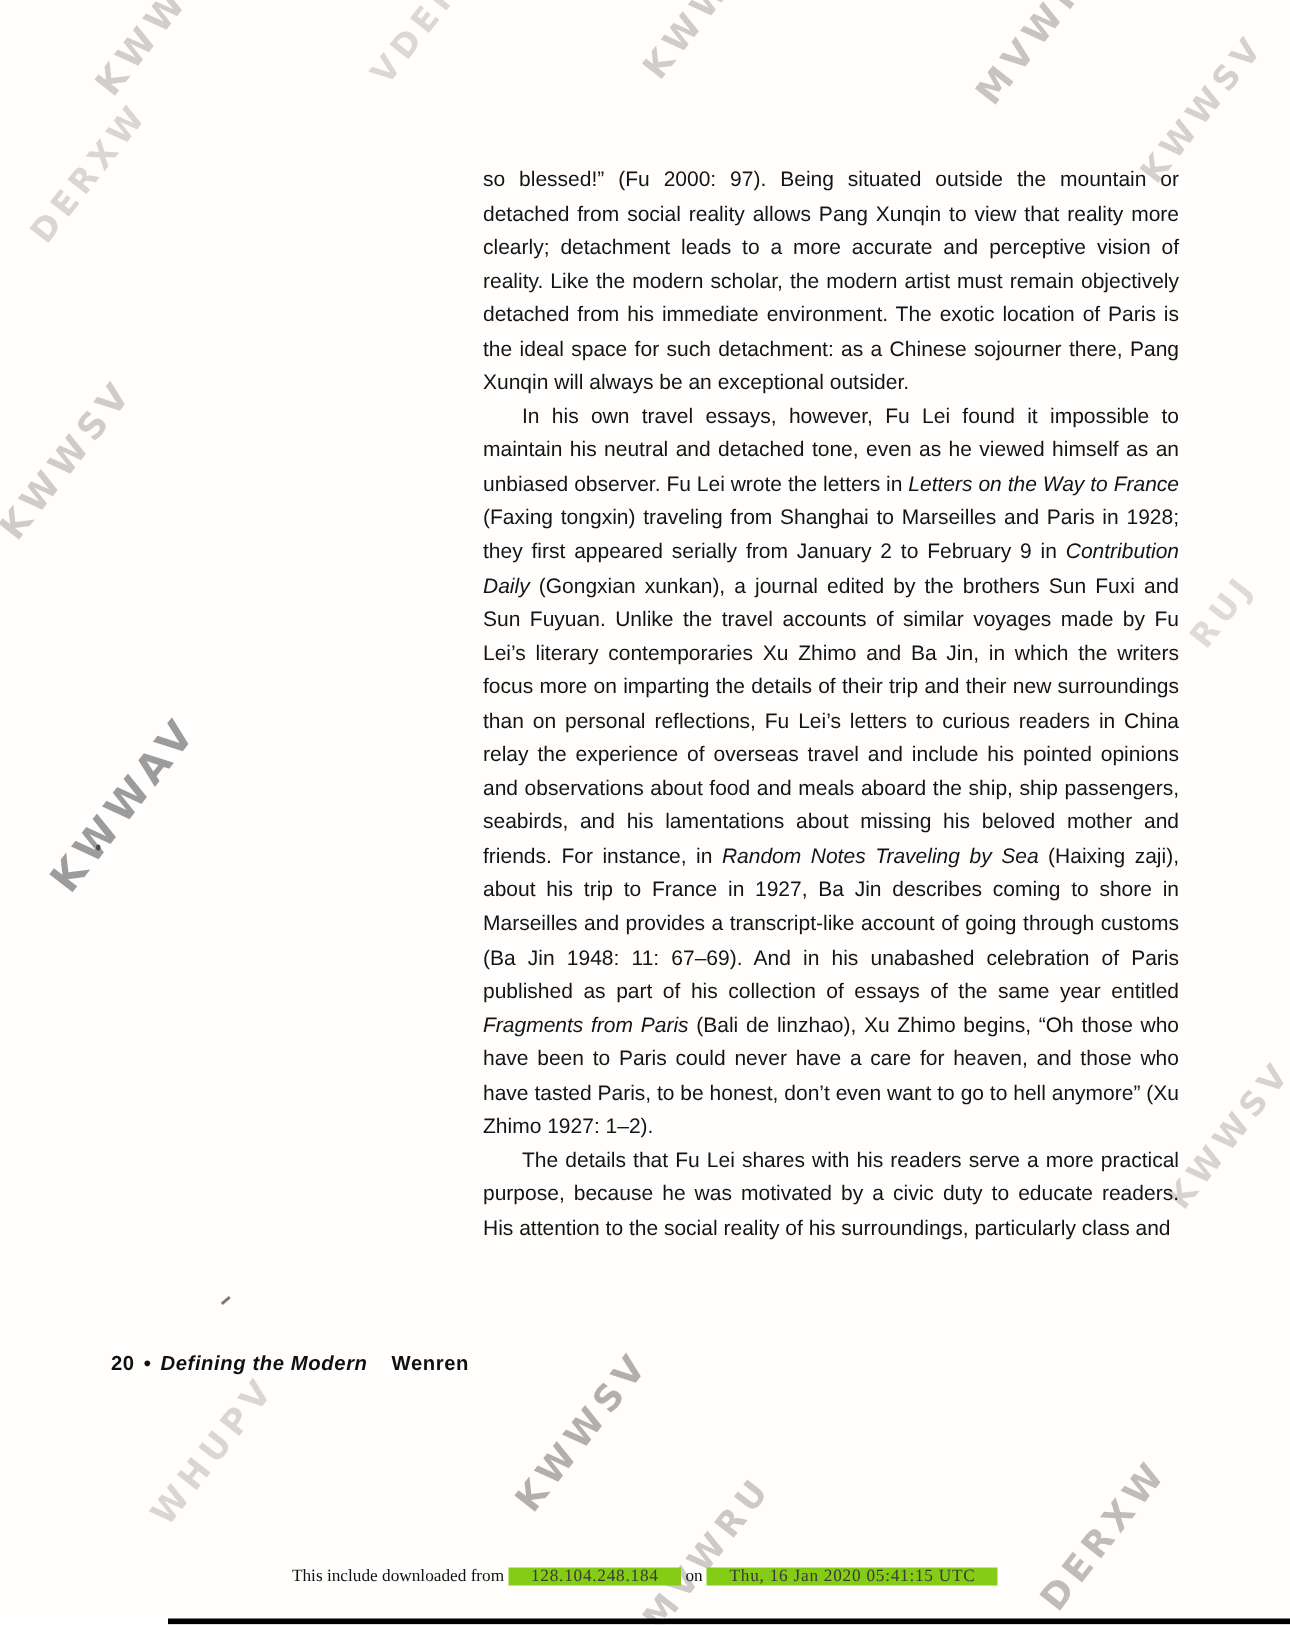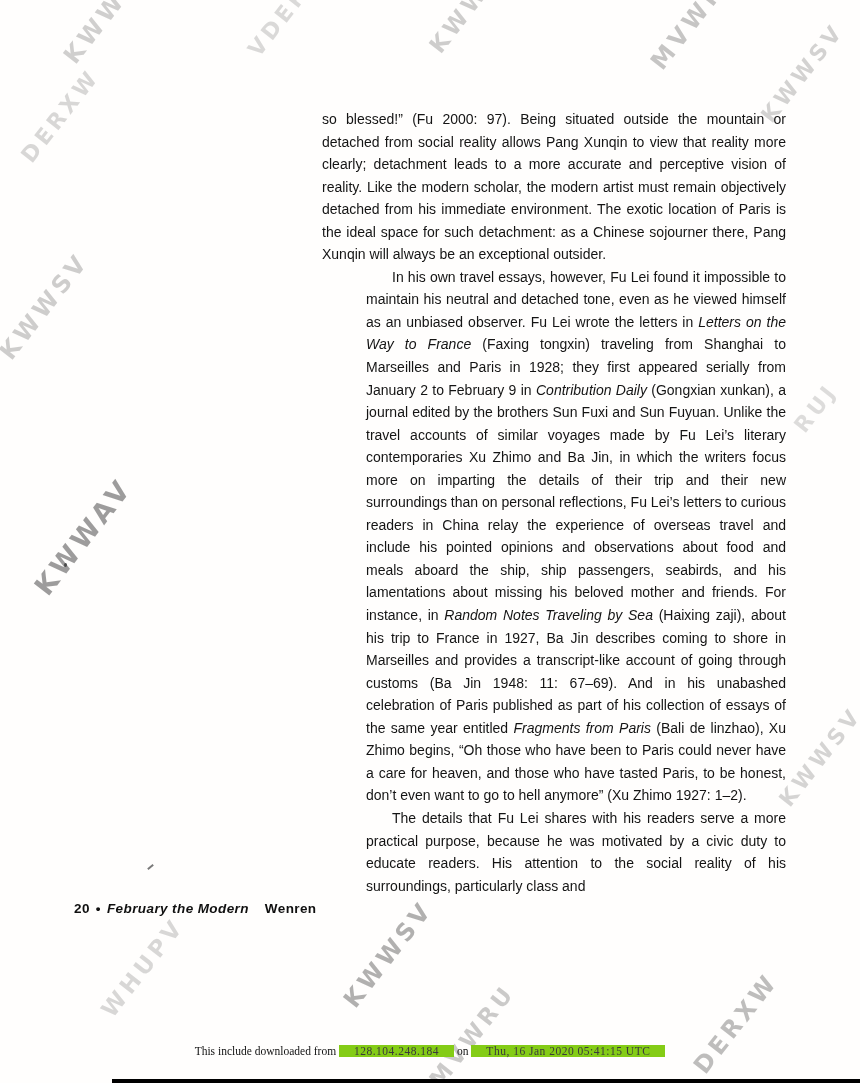--- a/index.html
+++ b/index.html
@@ -27,21 +27,21 @@
   
   .text-block {
     position:absolute;
     left:322px; top:108px; width:464px;
     color:#141414;
     font-size:14px;
     line-height:22.55px;
     text-align:justify;
   }
   .para { text-align:justify; }
-  .para.indent { text-indent:26px;margin-left:44px; }
+  .para.indent { text-indent:26px; }
   .it { font-style:italic; }
 
   
   .footer {
     position:absolute;
     left:74px; top:901px;
     font-size:13.5px;
     font-weight:700;
     letter-spacing:0.4px;
     color:#101010;
@@ -105,21 +105,21 @@
       <div class="wm" style="left: 688px; top: 1062px; font-size: 24px; opacity: 0.25; transform: rotate(-52deg);">DERXW</div>
     </div>
 
   <div class="text-block" id="text-block">
       <p class="para"><span>so blessed!” (Fu 2000: 97). Being situated outside the mountain or detached from social reality allows Pang Xunqin to view that reality more clearly; detachment leads to a more accurate and perceptive vision of reality. Like the modern scholar, the modern artist must remain objectively detached from his immediate environment. The exotic location of Paris is the ideal space for such detachment: as a Chinese sojourner there, Pang Xunqin will always be an exceptional outsider.</span></p>
       <p class="para indent"><span>In his own travel essays, however, Fu Lei found it impossible to maintain his neutral and detached tone, even as he viewed himself as an unbiased observer. Fu Lei wrote the letters in </span><span class="it">Letters on the Way to France</span><span> (Faxing tongxin) traveling from Shanghai to Marseilles and Paris in 1928; they first appeared serially from January 2 to February 9 in </span><span class="it">Contribution Daily</span><span> (Gongxian xunkan), a journal edited by the brothers Sun Fuxi and Sun Fuyuan. Unlike the travel accounts of similar voyages made by Fu Lei’s literary contemporaries Xu Zhimo and Ba Jin, in which the writers focus more on imparting the details of their trip and their new surroundings than on personal reflections, Fu Lei’s letters to curious readers in China relay the experience of overseas travel and include his pointed opinions and observations about food and meals aboard the ship, ship passengers, seabirds, and his lamentations about missing his beloved mother and friends. For instance, in </span><span class="it">Random Notes Traveling by Sea</span><span> (Haixing zaji), about his trip to France in 1927, Ba Jin describes coming to shore in Marseilles and provides a transcript-like account of going through customs (Ba Jin 1948: 11: 67–69). And in his unabashed celebration of Paris published as part of his collection of essays of the same year entitled </span><span class="it">Fragments from Paris</span><span> (Bali de linzhao), Xu Zhimo begins, “Oh those who have been to Paris could never have a care for heaven, and those who have tasted Paris, to be honest, don’t even want to go to hell anymore” (Xu Zhimo 1927: 1–2).</span></p>
       <p class="para indent"><span>The details that Fu Lei shares with his readers serve a more practical purpose, because he was motivated by a civic duty to educate readers. His attention to the social reality of his surroundings, particularly class and</span></p>
     </div>
 
   <div class="footer">
-    <span>20</span><span class="sep">•</span><span class="bt-italic">February the Modern</span><span class="bt-roman">Wenren</span>
+    <span>20</span><span class="sep">•</span><span class="bt-italic">Defining the Modern</span><span class="bt-roman">Wenren</span>
   </div>
 
   <div class="jstor">
     <div class="jstor-line1"><span>This include downloaded from </span><span class="redacted">128.104.248.184</span><span> on </span><span class="redacted">Thu, 16 Jan 2020 05:41:15 UTC</span></div>
   </div>
 
   <div class="bottom-bar"></div>
   <div class="speck1"></div>
   <div class="speck2"></div>
 

